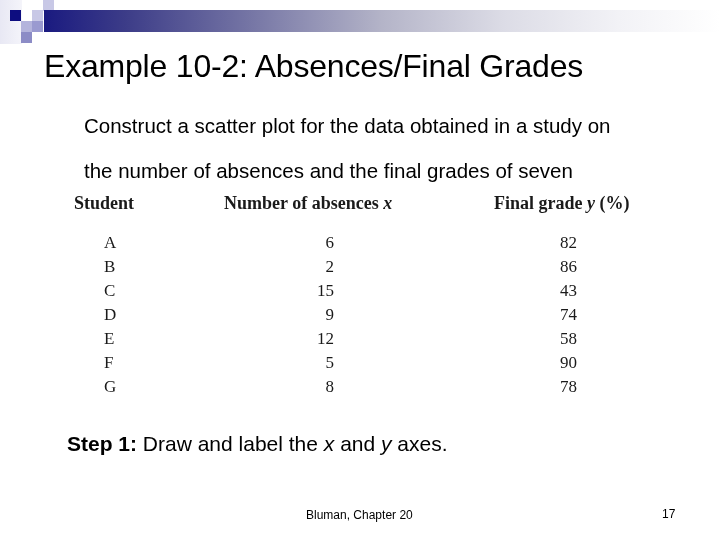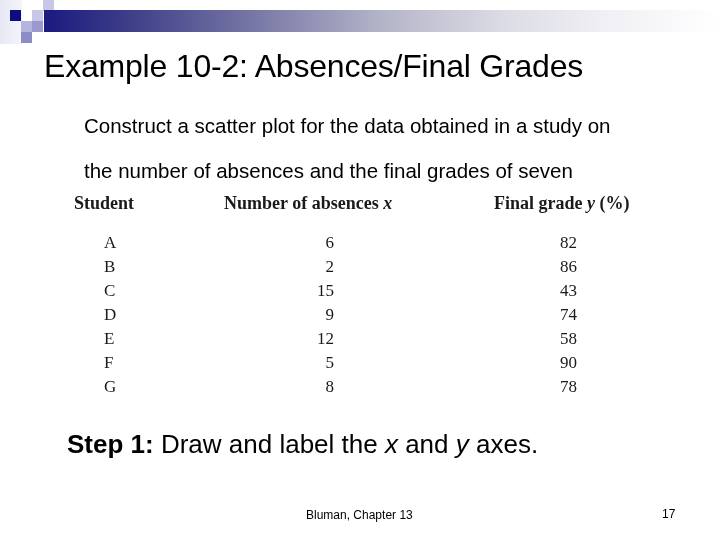--- a/index.html
+++ b/index.html
@@ -87,21 +87,21 @@
       width: 560px;
     }
     .cell { position: absolute; top: 0; white-space: nowrap; line-height: 24px; }
     .c-student { left: 30px; }
     .c-abs { left: 200px; width: 60px; text-align: right; }
     .c-grade { left: 486px; width: 24px; text-align: left; }
 
     .steps {
       position: absolute;
       left: 67px; top: 428px;
-      font-size: 26px;
+      font-size: 21px;
       line-height: 32px;
     }
     .steps p { margin: 0; white-space: nowrap; }
     .steps b { font-weight: bold; }
 
     .footer-text {
       position: absolute;
       left: 306px; top: 508px;
       font-size: 12px;
     }
@@ -172,14 +172,14 @@
       <span class="cell c-abs">8</span>
       <span class="cell c-grade">78</span>
     </div>
   </div>
 </div>
 
 <div class="steps">
   <p><b>Step 1:</b><span> Draw and label the </span><i>x</i><span> and </span><i>y</i><span> axes.</span></p>
 </div>
 
-<div class="footer-text">Bluman, Chapter 13</div>
+<div class="footer-text">Bluman, Chapter 20</div>
 <div class="page-num">17</div>
 
 </body></html>

